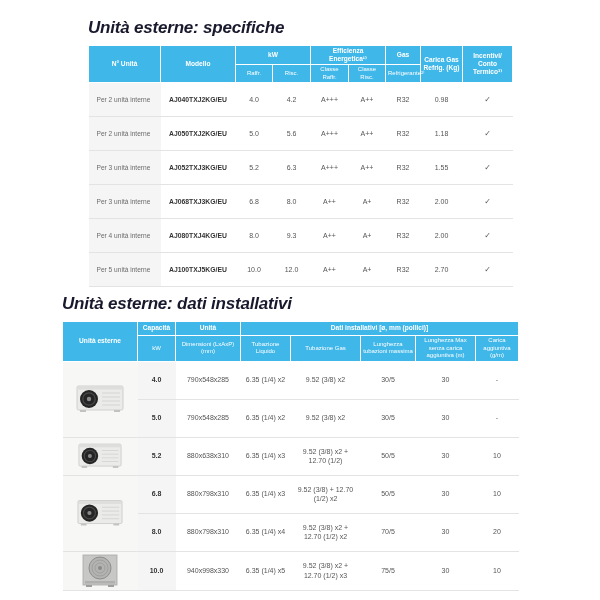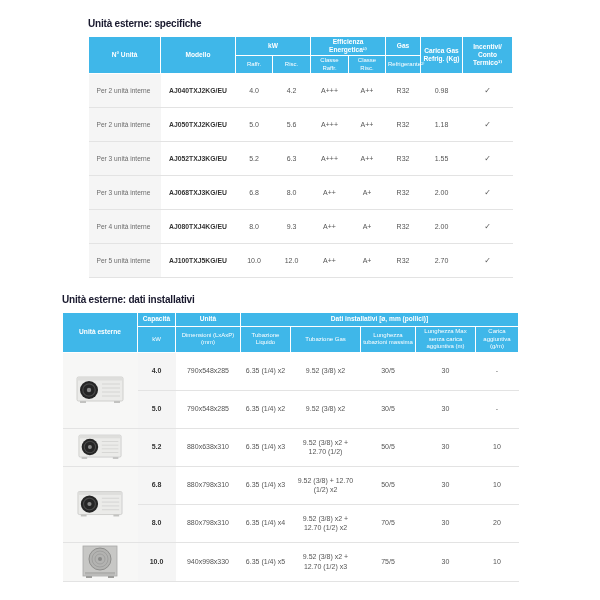--- a/index.html
+++ b/index.html
@@ -1,22 +1,22 @@
 <!DOCTYPE html>
 <html><head>
 <meta charset="utf-8">
 <style>
   * { margin:0; padding:0; box-sizing:border-box; }
   html,body { width:600px; height:600px; background:#fff;
               font-family:"Liberation Sans","DejaVu Sans",sans-serif; }
   .page { position:relative; width:600px; height:600px; background:#fff; overflow:hidden; }
 
   .section { position:absolute; }
-  .section-title { font-size:10px; font-weight:bold; color:#19192e;
-                   letter-spacing:-0.2px; margin-bottom:7px; }
+  .section-title { font-size:17px; font-weight:bold; color:#19192e;
+                   letter-spacing:-0.2px; margin-bottom:7px;font-style:italic; }
 
   table { border-collapse:collapse; table-layout:fixed; width:100%; }
 
   
   thead th { background:#3fb7e9; color:#fff; font-weight:bold;
              border:1px solid #ffffff; text-align:center; vertical-align:middle;
              padding:1px 2px; line-height:1.25; }
   .h-group th, th.h-group { font-size:6.6px; }
   .h-sub  th, th.h-sub   { font-size:6px; font-weight:normal; }
   .t1 thead tr { height:16px; }

